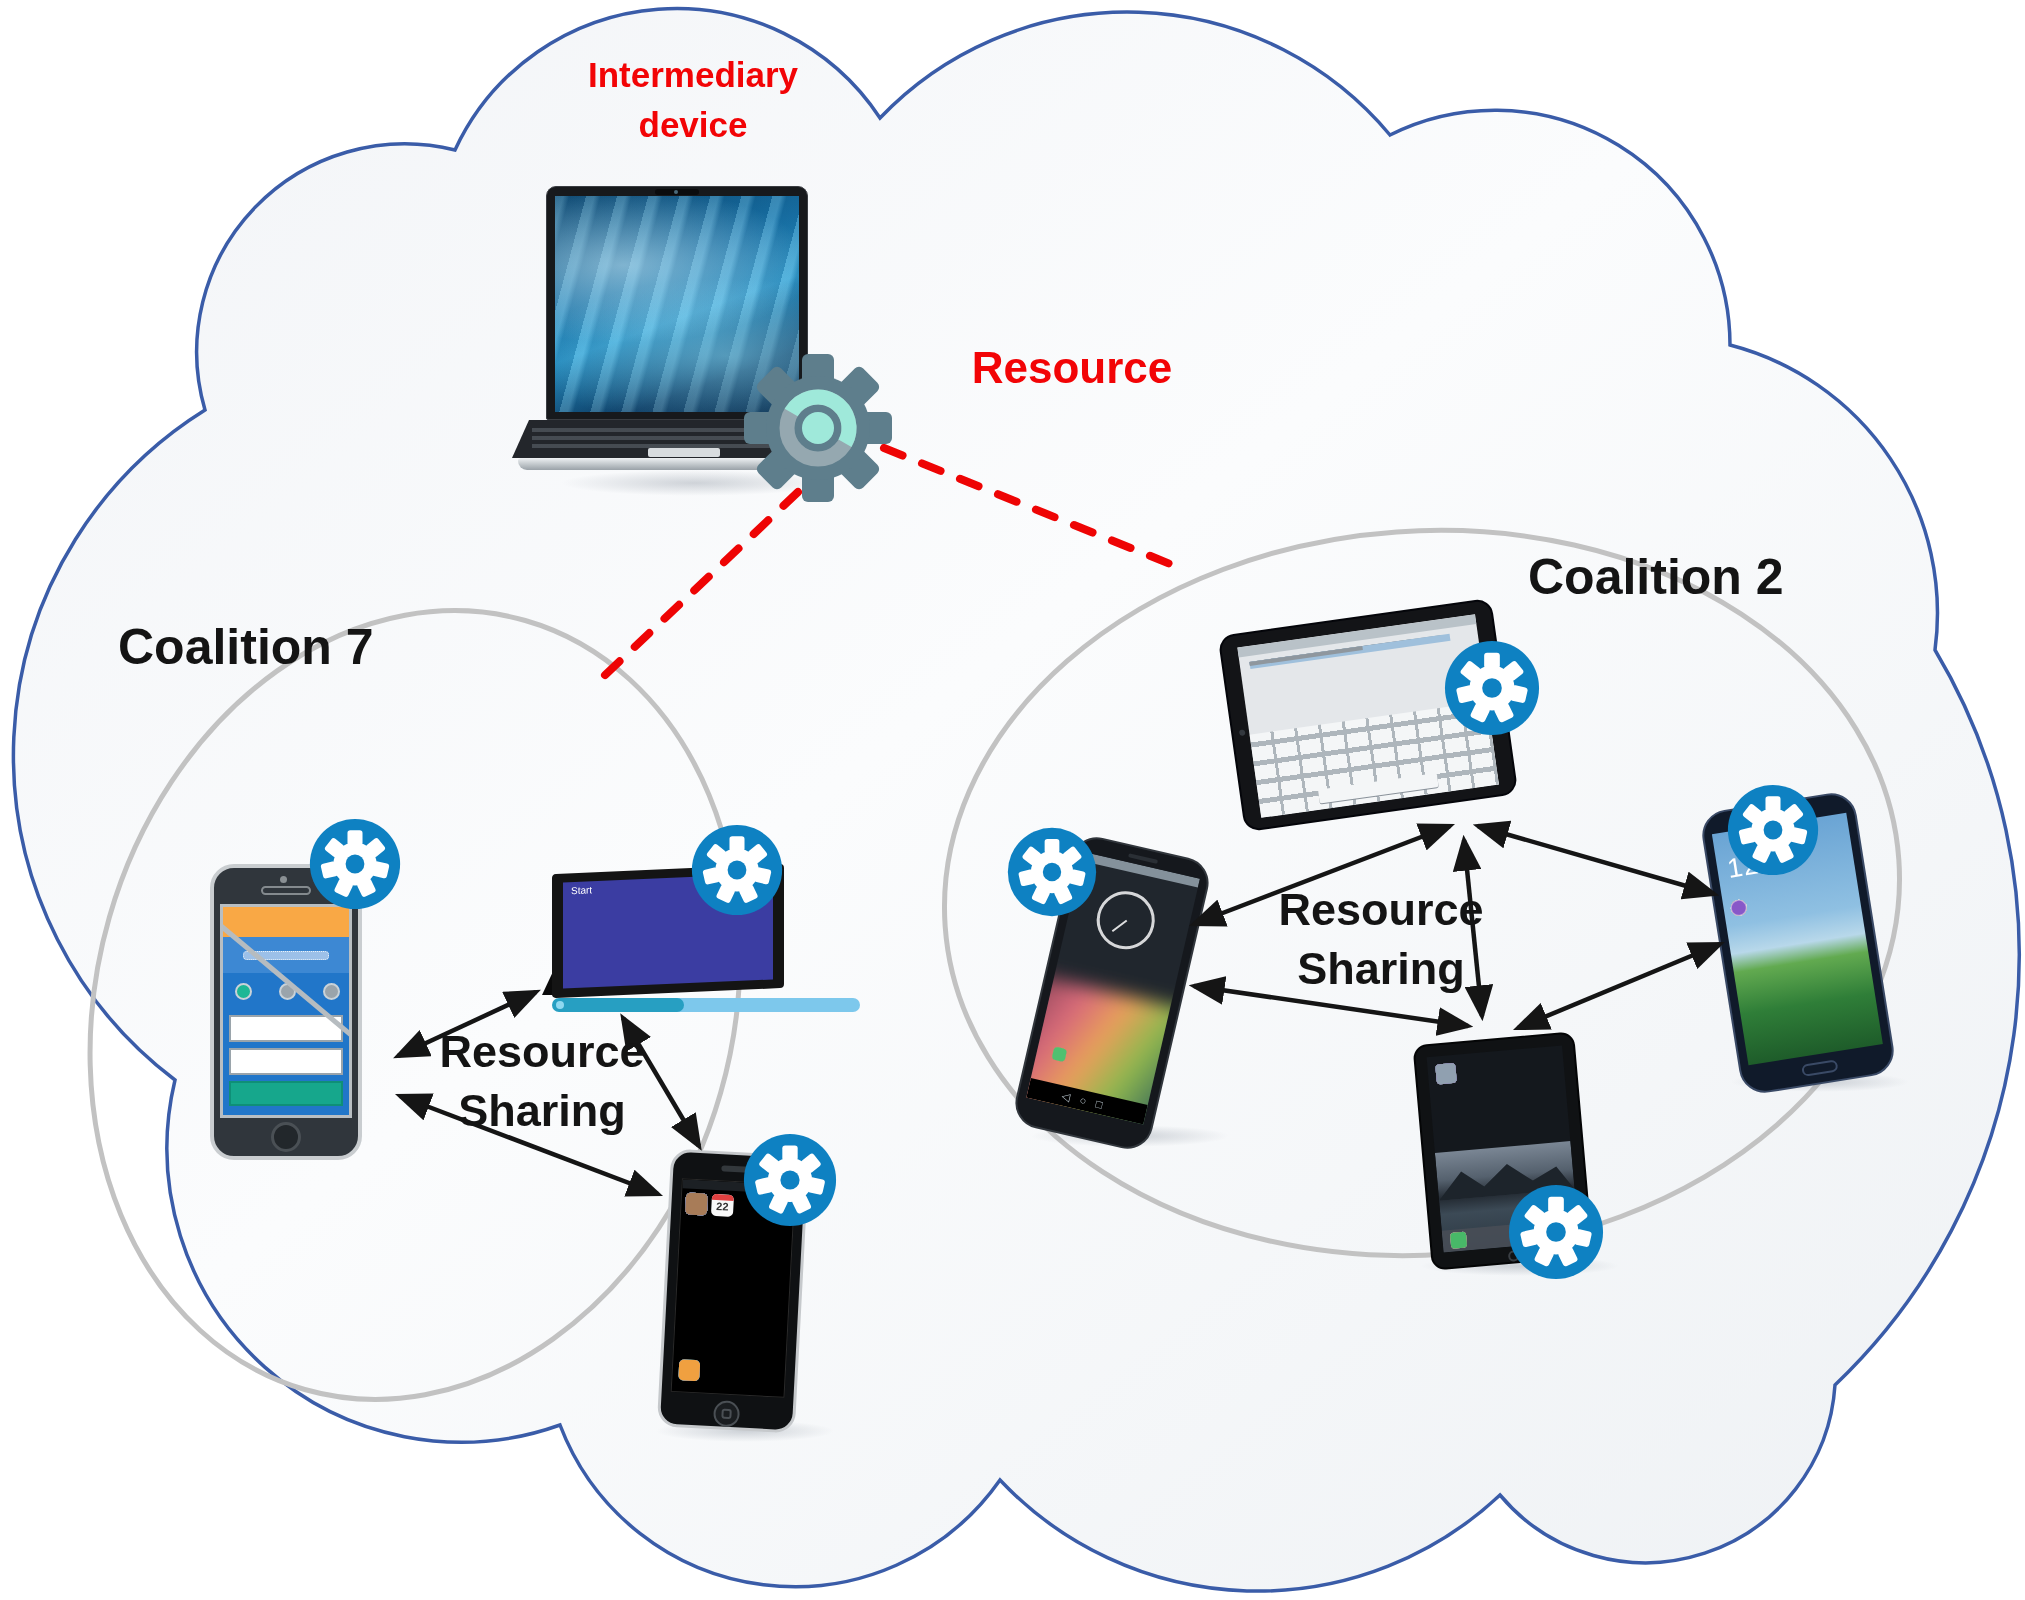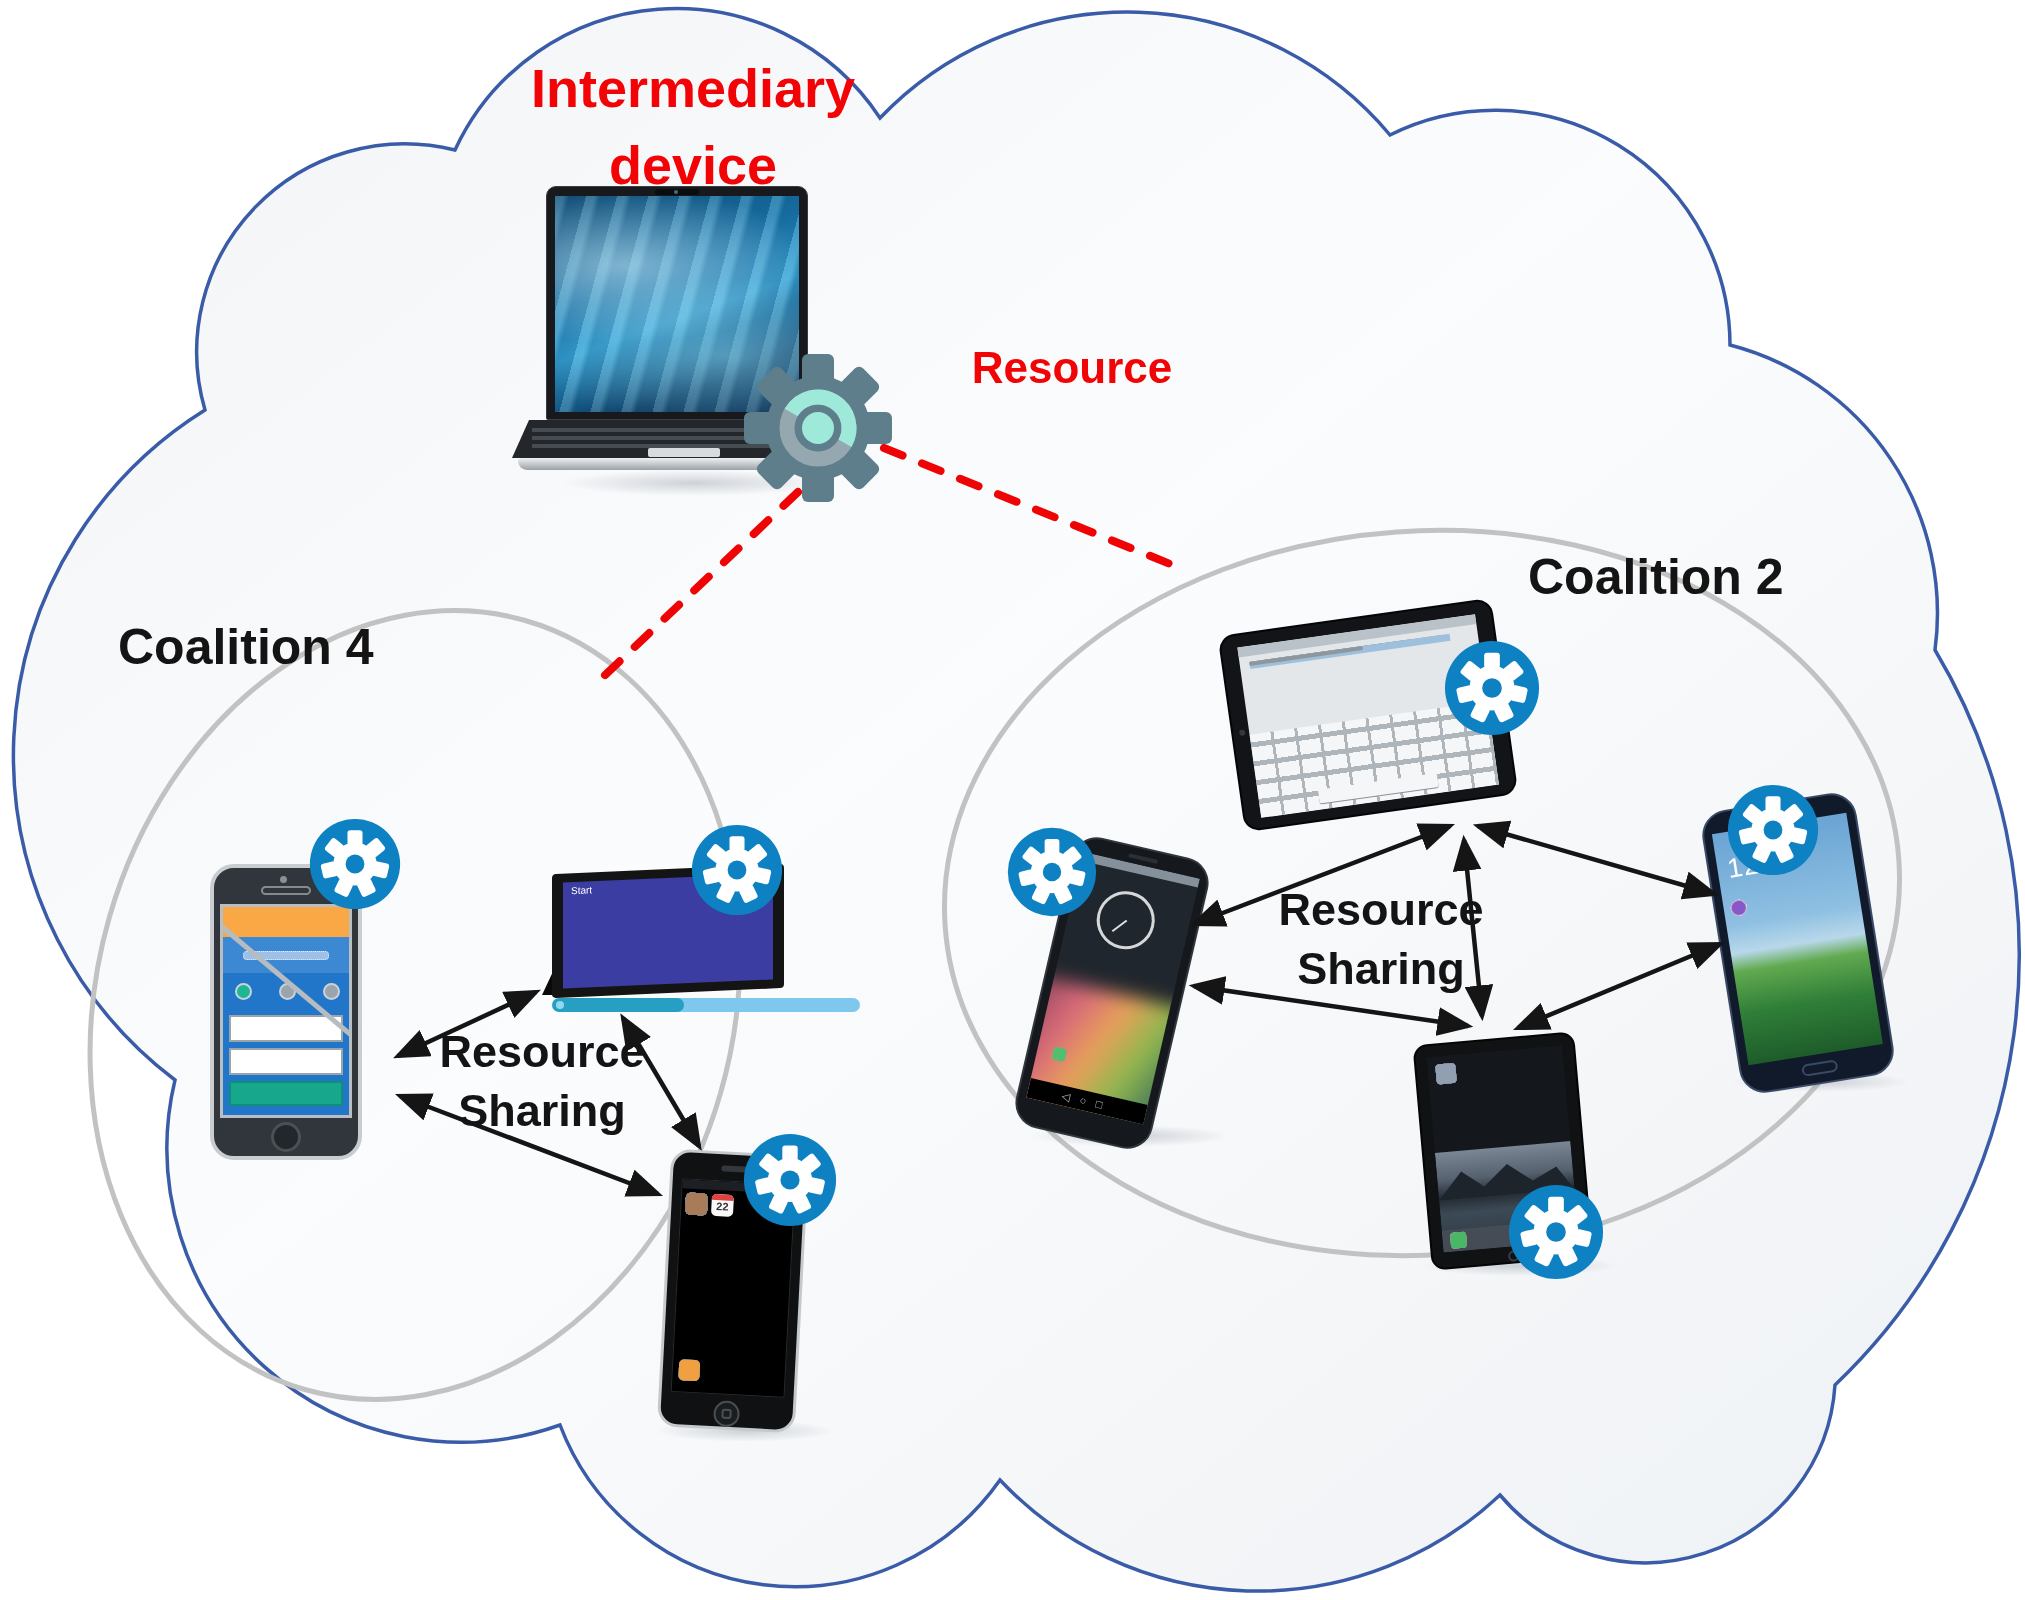--- a/index.html
+++ b/index.html
@@ -6,21 +6,21 @@
   *{box-sizing:border-box;}
   #canvas{position:relative;width:2025px;height:1600px;background:#fff;overflow:hidden;
           font-family:"Liberation Sans",sans-serif;}
   svg.layer{position:absolute;left:0;top:0;pointer-events:none;}
   .txt{position:absolute;font-weight:bold;}
   .red{color:#f20406;}
   .blk{color:#141414;}
   .center{text-align:center;}
 
   
-  .title{left:418px;top:50px;width:550px;font-size:54px;line-height:1.42;}
+  .title{left:418px;top:50px;width:550px;font-size:35px;line-height:1.42;}
   .mgmt{left:872px;top:338px;width:400px;font-size:44px;line-height:1.38;}
   .co1{left:118px;top:618px;font-size:50px;}
   .co2{left:1528px;top:548px;font-size:50px;}
   .share1{left:342px;top:1022px;width:400px;font-size:45px;line-height:1.32;}
   .share2{left:1181px;top:880px;width:400px;font-size:45px;line-height:1.32;}
   .pool{left:840px;top:1342px;width:700px;font-size:64px;color:#1a7ac5;
         font-family:"Liberation Serif",serif;}
 
   .shadow{position:absolute;border-radius:50%;
           background:radial-gradient(ellipse at center,rgba(125,135,148,.34),rgba(125,135,148,0) 70%);}
@@ -438,21 +438,21 @@
 
   <div class="txt red center title" style="z-index:4">
     <div>Intermediary</div>
     <div>device</div>
   </div>
 
   <div class="txt red center mgmt" style="z-index:4">
     <div>Resource</div>
   </div>
 
-  <div class="txt blk co1" style="z-index:4">Coalition 4</div>
+  <div class="txt blk co1" style="z-index:4">Coalition 7</div>
   <div class="txt blk co2" style="z-index:4">Coalition 2</div>
 
   <div class="txt blk center share1" style="z-index:4">
     <div>Resource</div>
     <div>Sharing</div>
   </div>
 
   <div class="txt blk center share2" style="z-index:4">
     <div>Resource</div>
     <div>Sharing</div>

